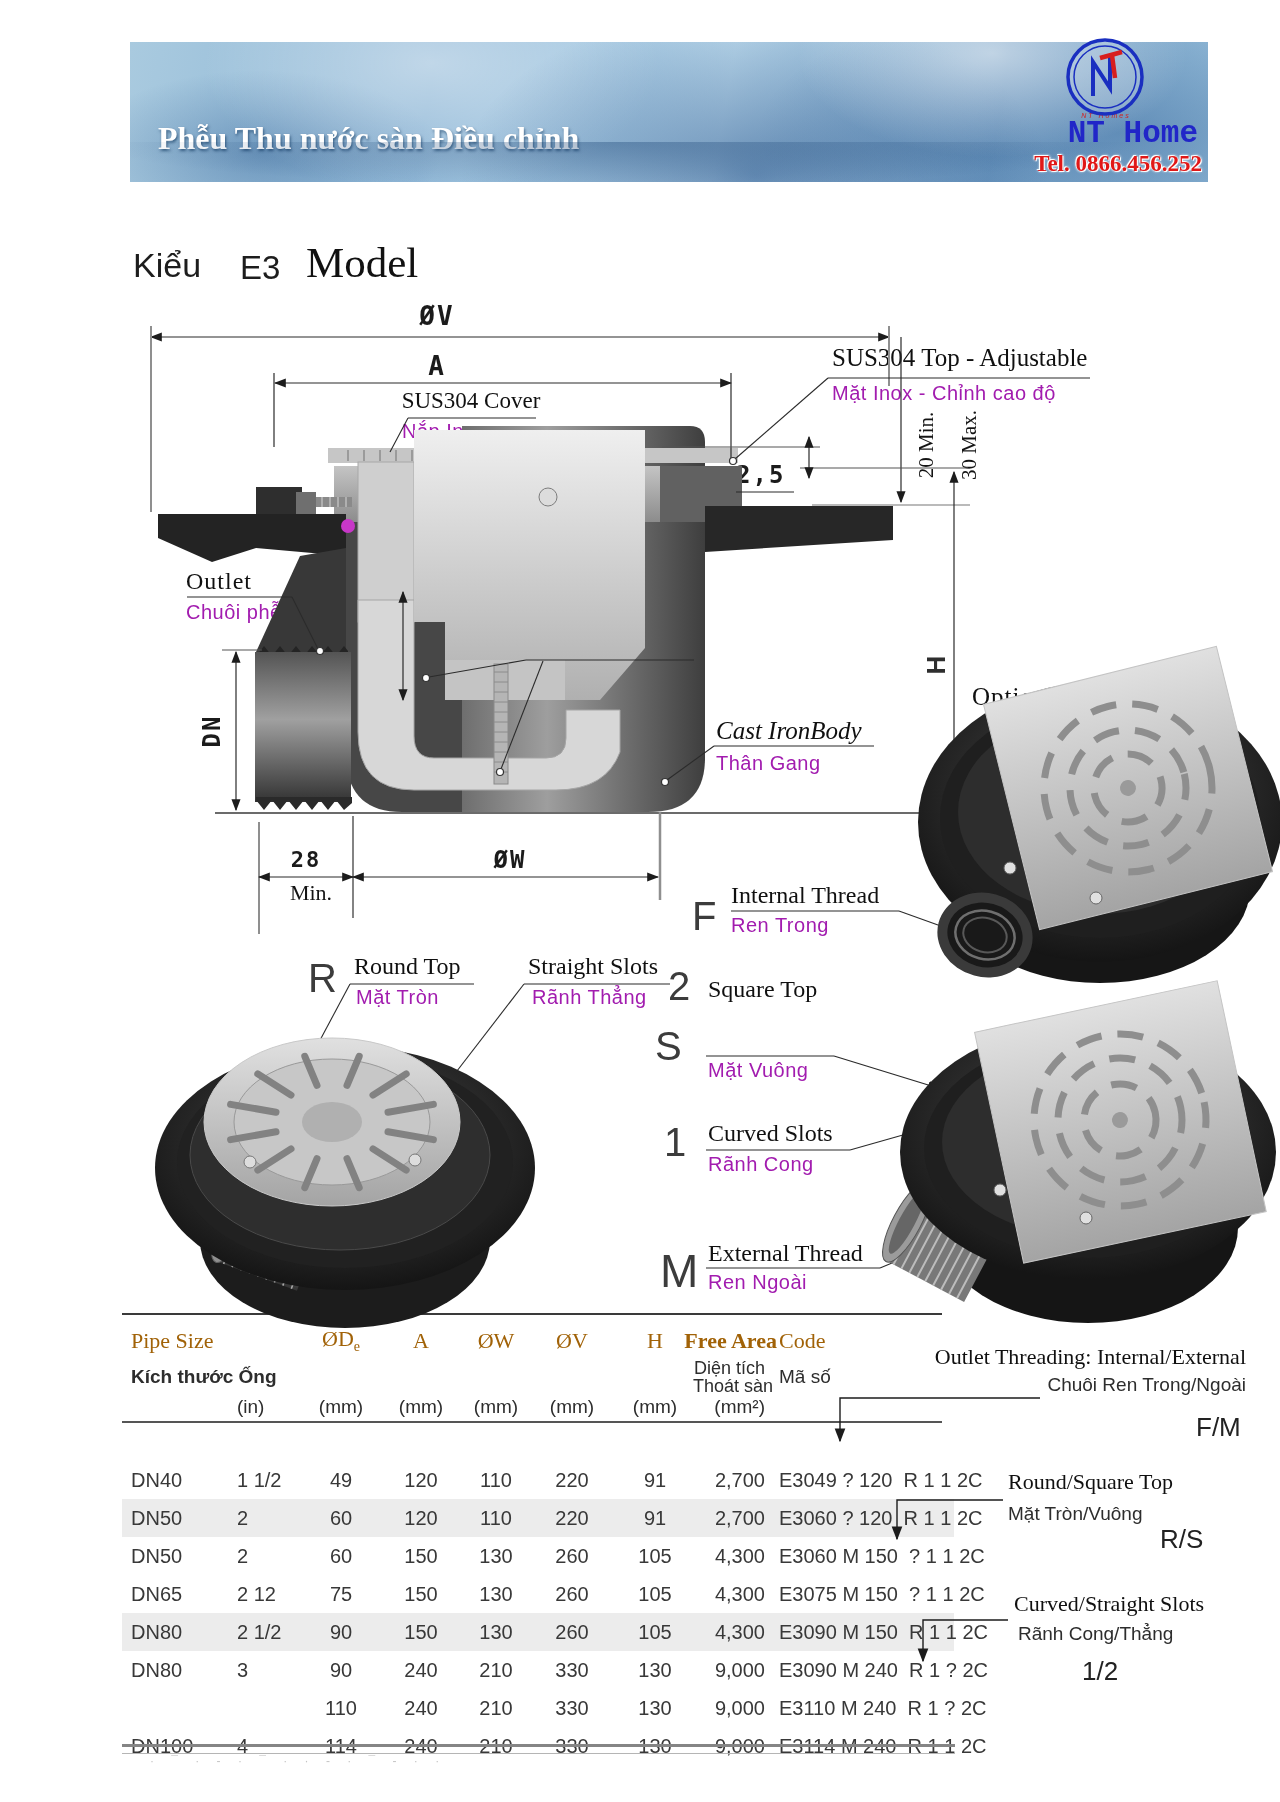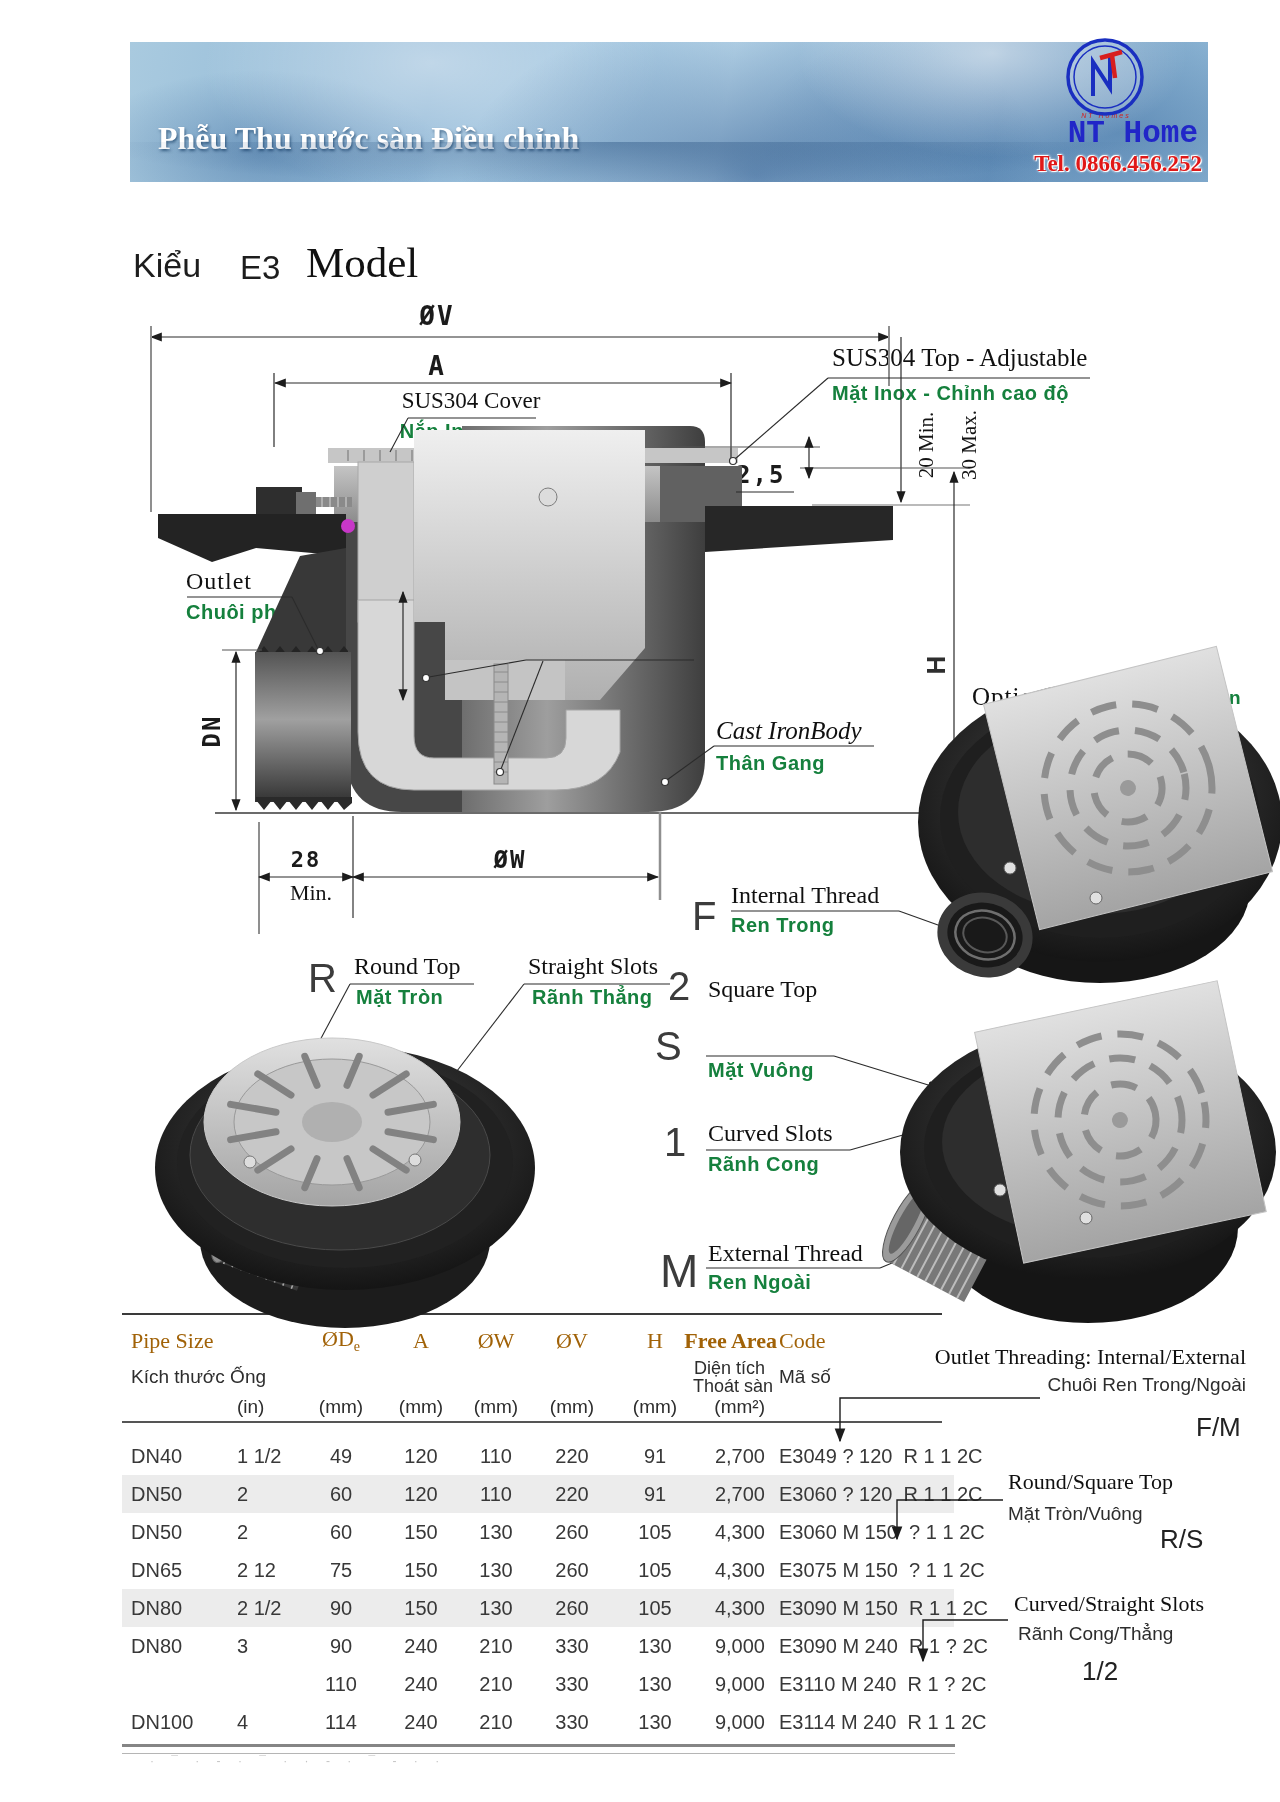--- a/index.html
+++ b/index.html
@@ -35,21 +35,21 @@
       text-shadow:0 0 3px #fff,0 0 3px #fff,1px 1px 0 #fff,-1px -1px 0 #fff;}
   .logo-ring-text{left:1066px;top:112px;width:80px;text-align:center;font-size:7px;color:#d02020;
       letter-spacing:2px;font-style:italic;}
   
   .h-kieu{left:133px;top:246px;font-size:34px;color:#1d1d1d;}
   .h-code{left:240px;top:249px;font-size:33px;color:#1d1d1d;}
   .h-model{left:306px;top:238px;font-family:"Liberation Serif",serif;font-size:43px;color:#111;}
   
   .dim{letter-spacing:2px;}
   .lbl-en{font-family:"Liberation Serif",serif;font-size:24px;color:#101010;white-space:nowrap;}
-  .lbl-vn{font-family:"Liberation Sans",sans-serif;font-size:20px;color:#15803d;white-space:nowrap;letter-spacing:.5px;font-weight:bold;}
+  .lbl-vn{font-family:"Liberation Sans",sans-serif;font-size:20px;color:#a21caf;white-space:nowrap;letter-spacing:.5px;}
   .letter{font-size:40px;color:#3c3c3c;}
   
   .table-wrap{left:122px;top:1313px;width:765px;}
   .rule{height:2px;background:#3a3a3a;width:820px;}
   .rule-mid{height:2px;background:#555;width:820px;}
   .thr,.trow{display:grid;grid-template-columns:115px 68px 72px 88px 62px 90px 76px 86px 1fr;align-items:center;}
   .th{font-family:"Liberation Serif",serif;font-size:22px;color:#a16207;white-space:nowrap;}
   .thvn{font-size:19px;color:#2d2d2d;white-space:nowrap;}
   .tunit{font-size:19px;color:#2d2d2d;}
   .r1{height:36px;padding-top:8px;}
@@ -145,21 +145,21 @@
       <div class="th c1"></div>
       <div class="th c2"><span>ØD</span><sub style="font-size:14px;">e</sub></div>
       <div class="th c3">A</div>
       <div class="th c4">ØW</div>
       <div class="th c5">ØV</div>
       <div class="th c6">H</div>
       <div class="th c7">Free Area</div>
       <div class="th c8">Code</div>
     </div>
     <div class="thr r2">
-      <div class="thvn c0" style="grid-column:1/3;">Kích thước Ống</div>
+      <div class="thvn c0" style="grid-column:1/3;font-weight:bold;">Kích thước Ống</div>
       <div class="thvn c2"></div>
         <div class="thvn c3"></div>
         <div class="thvn c4"></div>
         <div class="thvn c5"></div>
         <div class="thvn c6"></div>
       <div class="thvn c7 dual" style="font-size:18px;">
         <div>Diện tích</div>
           <div>Thoát sàn</div>
       </div>
       <div class="thvn c8">Mã số</div>
@@ -169,21 +169,21 @@
       <div class="tunit c1">(in)</div>
       <div class="tunit c2">(mm)</div>
       <div class="tunit c3">(mm)</div>
       <div class="tunit c4">(mm)</div>
       <div class="tunit c5">(mm)</div>
       <div class="tunit c6">(mm)</div>
       <div class="tunit c7">(mm²)</div>
       <div class="tunit c8"></div>
     </div>
     <div class="rule-mid"></div>
-    <div style="padding-top:14px;">
+    <div style="padding-top:14px;margin-top:24px;">
         <div class="trow">
           <div class="tcell c0">DN40</div>
           <div class="tcell c1">1 1/2</div>
           <div class="tcell c2">49</div>
           <div class="tcell c3">120</div>
           <div class="tcell c4">110</div>
           <div class="tcell c5">220</div>
           <div class="tcell c6">91</div>
           <div class="tcell c7">2,700</div>
           <div class="tcell c8">E3049 ? 120  R 1 1 2C</div>

